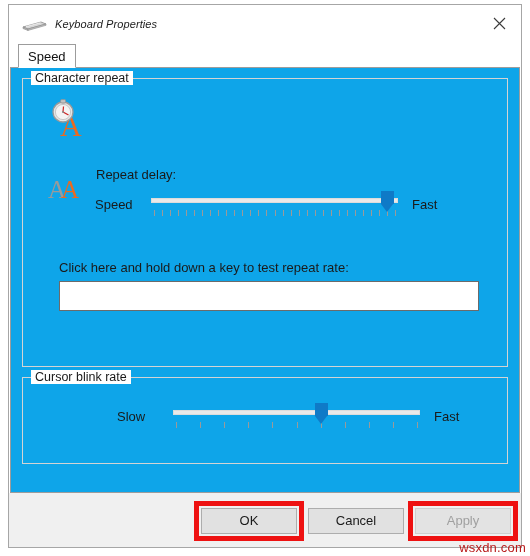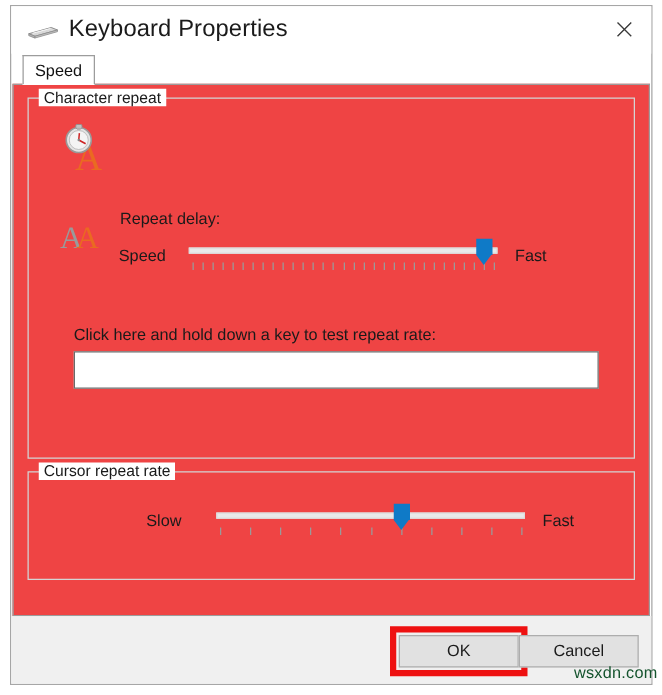--- a/index.html
+++ b/index.html
@@ -42,23 +42,24 @@
   }
   .title-icon {
     width: 26px;
     height: 20px;
     margin-left: 12px;
     margin-right: 8px;
     position: relative;
     flex: none;
   }
   .title-text {
-    font-size: 19px;
+    font-size: 11px;
     color: #1b1b1b;
     letter-spacing: 0.1px;
+    font-style: italic;
   }
   .close-btn {
     position: absolute;
     right: 0;
     top: 0;
     width: 44px;
     height: 36px;
     display: flex;
     align-items: center;
     justify-content: center;
@@ -99,21 +100,21 @@
     color: #111;
     margin-left: -1px;
     z-index: 1;
   }
 
   
   .tabpage {
     flex: 1;
     border: 1px solid #9c9c9c;
     border-top: 1px solid #9c9c9c;
-    background: #ef4444;
+    background: #0ea5e9;
     margin: 0 1px 0 1px;
     position: relative;
     box-sizing: border-box;
     display: flex;
     flex-direction: column;
   }
   .page-body {
     flex: 1;
     padding: 10px 11px 0 11px;
     box-sizing: border-box;
@@ -267,20 +268,21 @@
     border-top: 1px solid #f0f0f0;
     display: flex;
     align-items: center;
     justify-content: flex-end;
     padding-right: 10px;
     box-sizing: border-box;
     position: relative;
   }
   .btn-wrap {
     position: relative;
+    margin-left: 11px;
   }
   .btn {
     width: 96px;
     height: 26px;
     background: #e1e1e1;
     border: 1px solid #adadad;
     font-family: "Liberation Sans", sans-serif;
     font-size: 13px;
     color: #1a1a1a;
     box-sizing: border-box;
@@ -300,23 +302,23 @@
     right: -7px;
     bottom: -7px;
     border: 5px solid #ee1111;
     box-sizing: border-box;
     pointer-events: none;
   }
 
   .watermark {
     position: absolute;
     right: 4px;
-    bottom: 11px;
-    font-size: 13px;
-    color: #14532d;
+    bottom: 1px;
+    font-size: 13px;
+    color: #b91c1c;
     letter-spacing: 0.2px;
   }
 </style>
 </head>
 <body>
 
 <div class="window">
 
   <div class="titlebar">
     <div class="title-icon">
@@ -418,21 +420,21 @@
           </div>
         </div>
 
         <div class="test-block">
           <div class="test-label">Click here and hold down a key to test repeat rate:</div>
           <input class="test-input" type="text" placeholder="" style="">
         </div>
       </div>
 
       <div class="groupbox" id="cursor-blink-group">
-        <div class="group-title">Cursor repeat rate</div>
+        <div class="group-title">Cursor blink rate</div>
         <div class="blink-row">
           <div class="end-label">Slow</div>
           <div class="slider" id="slider-cursor-blink">
             <div class="slider-track"></div>
             <div class="slider-ticks">
                 <i style="left: 0%;"></i>
                 <i style="left: 10%;"></i>
                 <i style="left: 20%;"></i>
                 <i style="left: 30%;"></i>
                 <i style="left: 40%;"></i>
@@ -456,17 +458,21 @@
   </div>
 
   <div class="footer">
     <div class="btn-wrap">
       <button class="btn">OK</button>
       <div class="annot-box"></div>
     </div>
     <div class="btn-wrap">
       <button class="btn">Cancel</button>
     </div>
+    <div class="btn-wrap">
+      <button class="btn disabled" disabled="">Apply</button>
+      <div class="annot-box"></div>
+    </div>
   </div>
 
 </div>
 
 <div class="watermark">wsxdn.com</div>
 
 </body></html>

